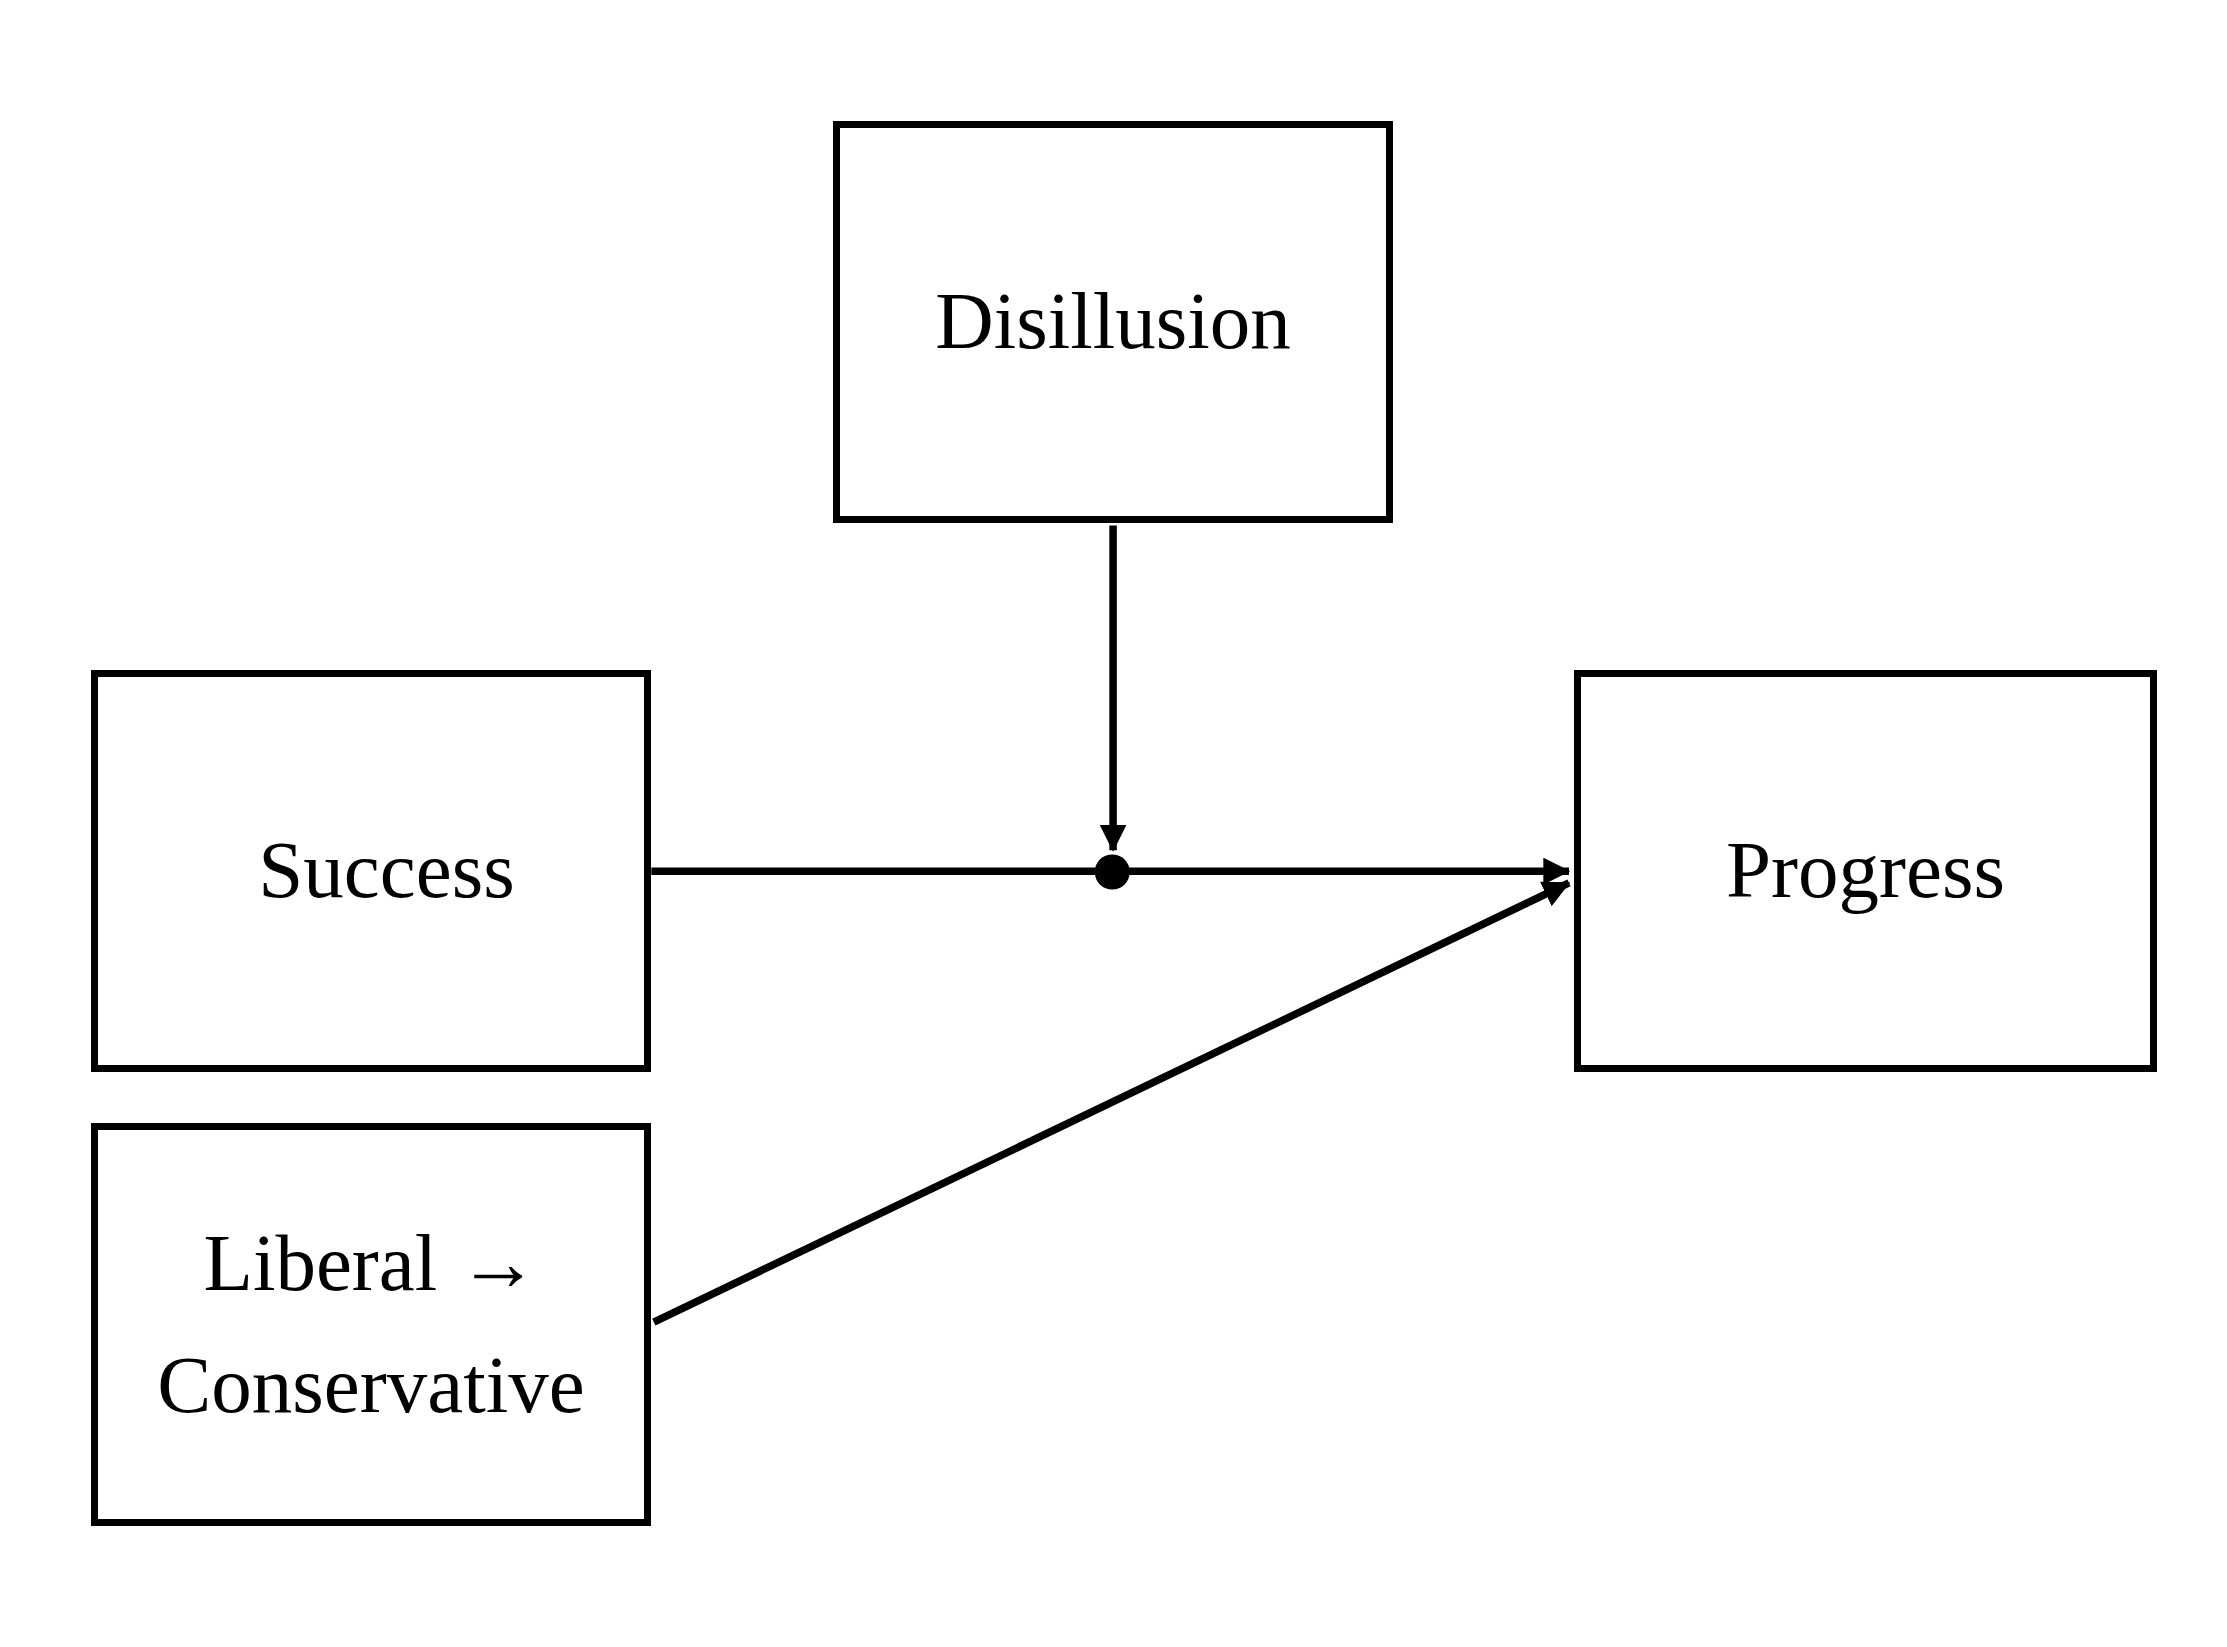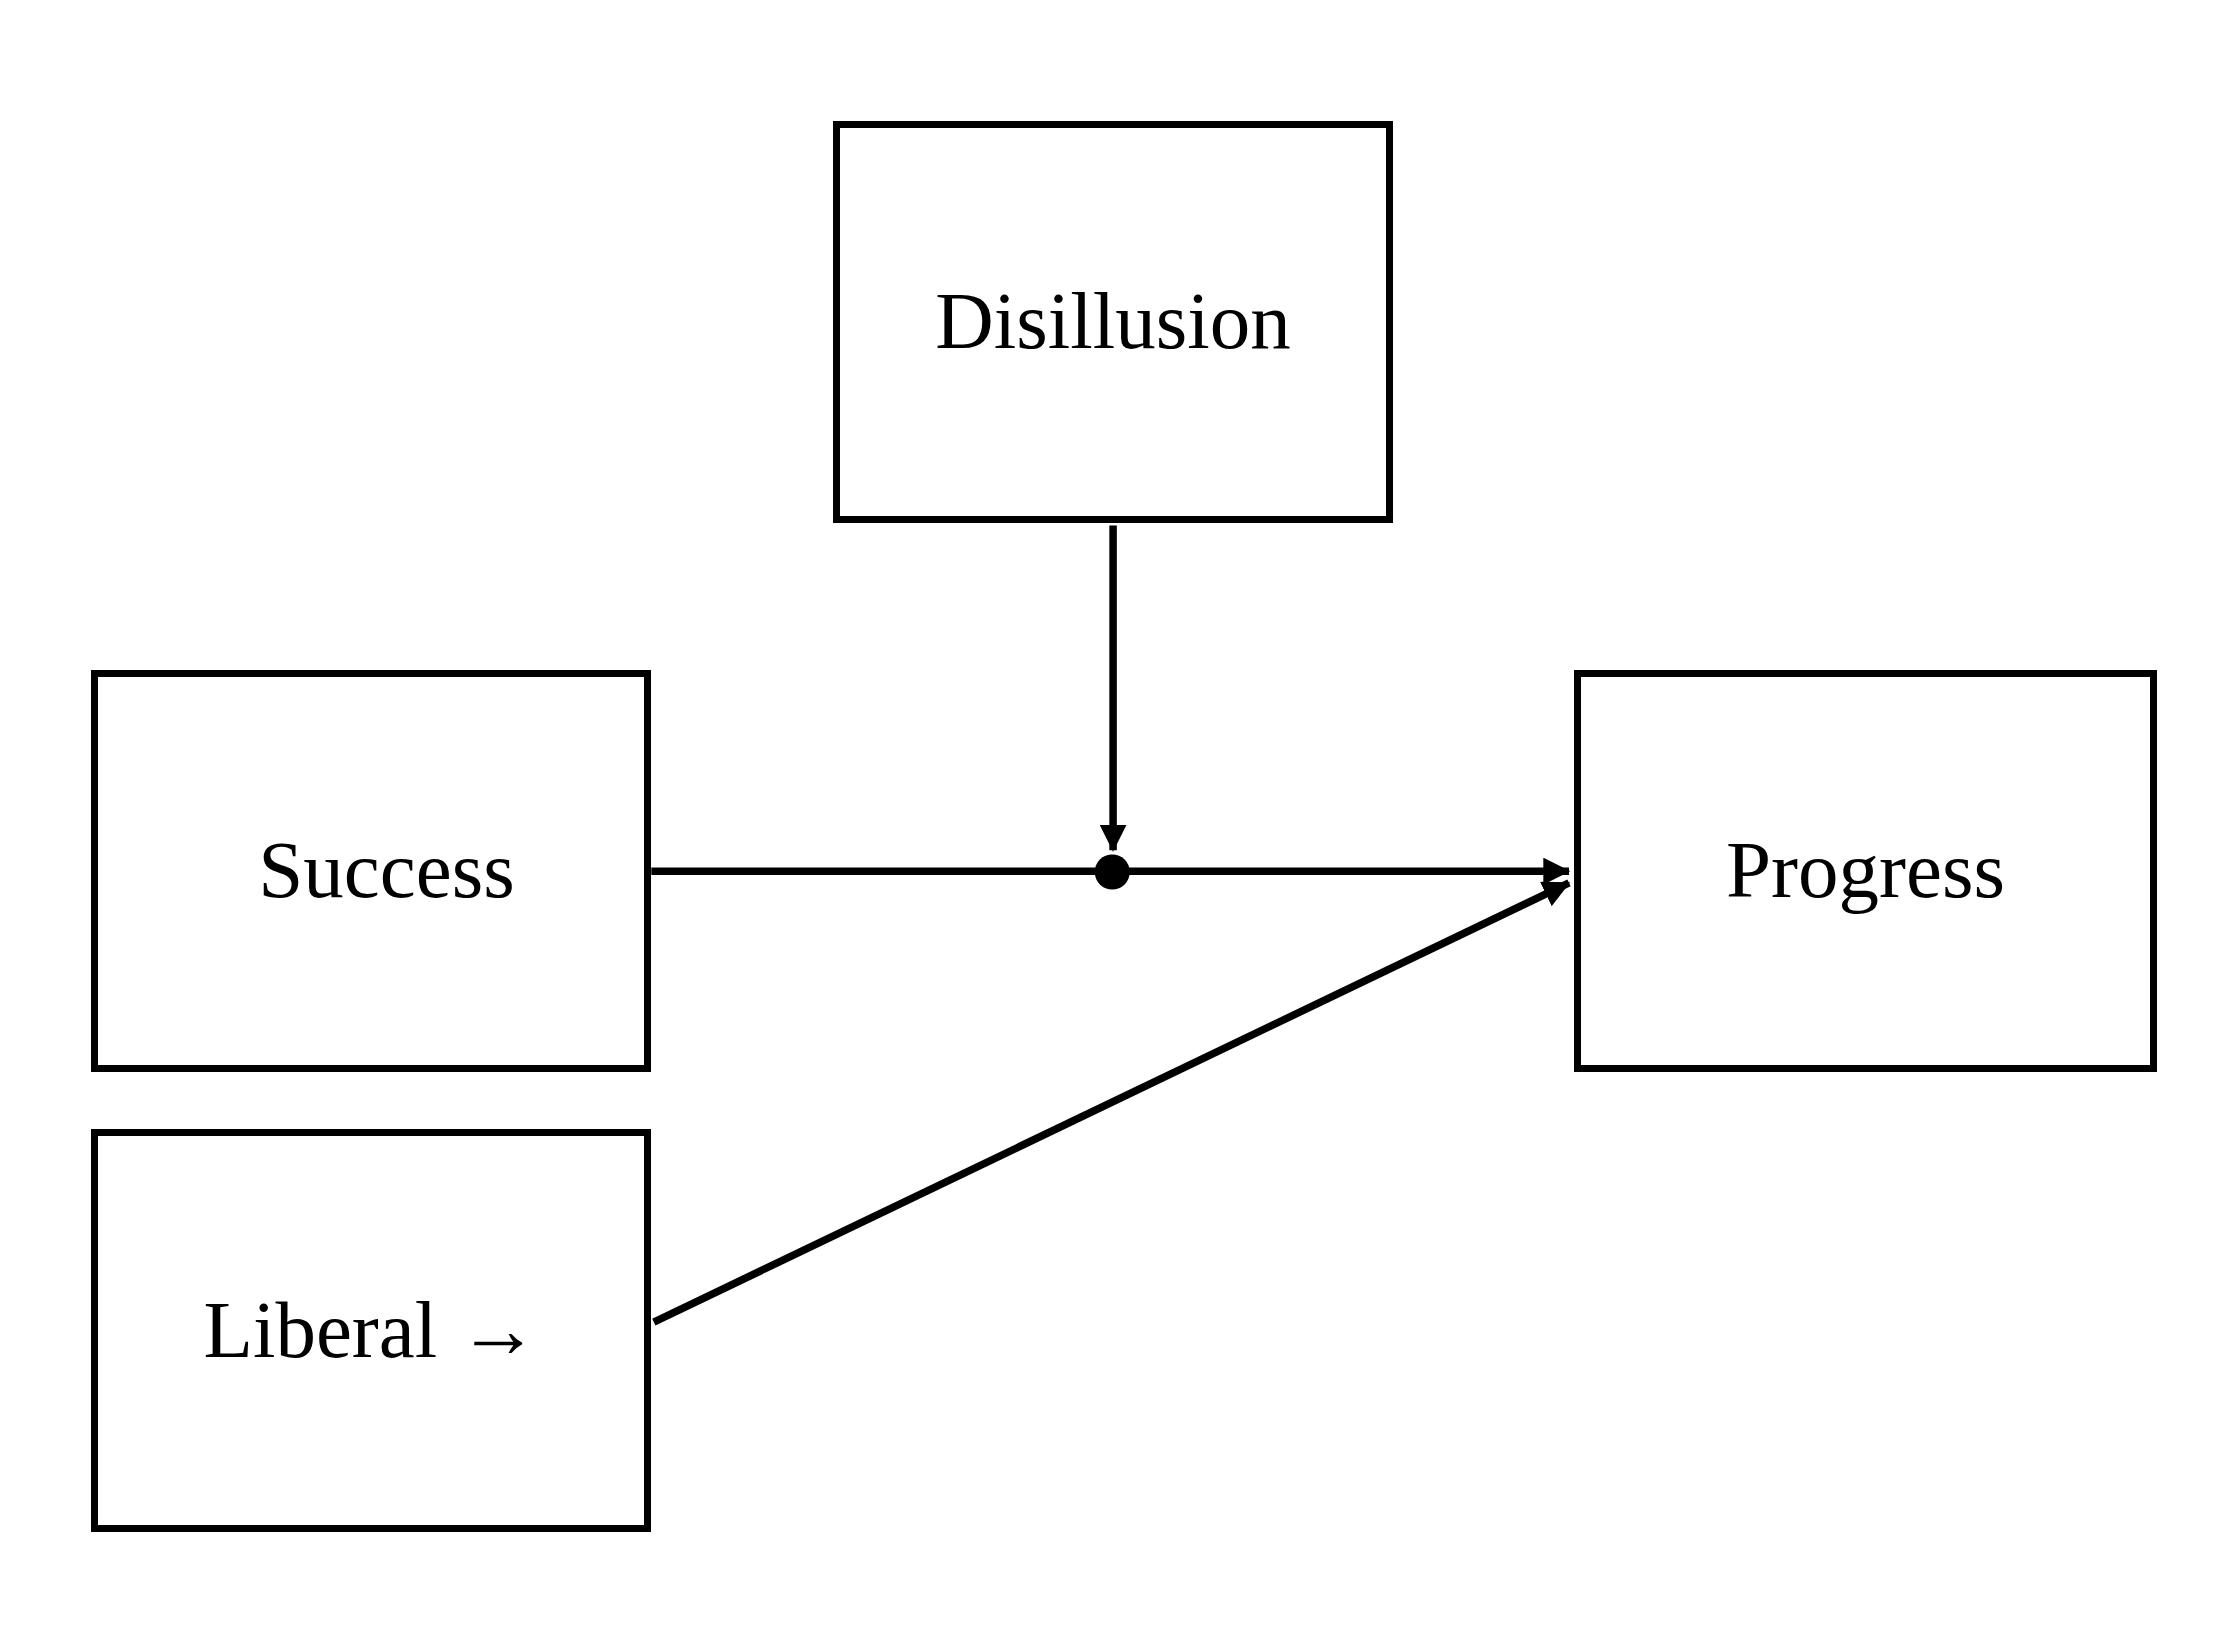--- a/index.html
+++ b/index.html
@@ -37,21 +37,21 @@
     font-size: 81px;
     line-height: 1.5;
     white-space: nowrap;
   }
   .node-label .line {
     display: block;
   }
   #node-disillusion { left: 833px;  top: 121px;  width: 560px; height: 402px; }
   #node-success     { left: 91px;  top: 670px;  width: 560px; height: 402px; padding-left: 31px; }
   #node-progress    { left: 1574px; top: 670px;  width: 583px; height: 402px; }
-  #node-liberal     { left: 91px;  top: 1123px; width: 560px; height: 403px; margin-top: 6px; }
+  #node-liberal     { left: 91px;  top: 1123px; width: 560px; height: 403px; }
 </style>
 </head>
 <body>
 
 <div id="canvas">
 
   <svg id="edges" viewBox="0 0 2667 1973" xmlns="http://www.w3.org/2000/svg">
     <defs>
       <marker id="arrowhead" viewBox="0 0 10 10" refX="9.5" refY="5" markerWidth="3.6" markerHeight="3.6" orient="auto-start-reverse">
         <path d="M 0 0 L 10 5 L 0 10 z" fill="#000000"></path>
@@ -75,17 +75,18 @@
     <span class="node-label">Success</span>
   </div>
 
   <div class="node" id="node-progress">
     <span class="node-label">Progress</span>
   </div>
 
   <div class="node" id="node-liberal">
     <span class="node-label">
       <span class="line">Liberal →</span>
+      <span class="line">Conservative</span>
     </span>
   </div>
 
 </div>
 
 
 </body></html>

